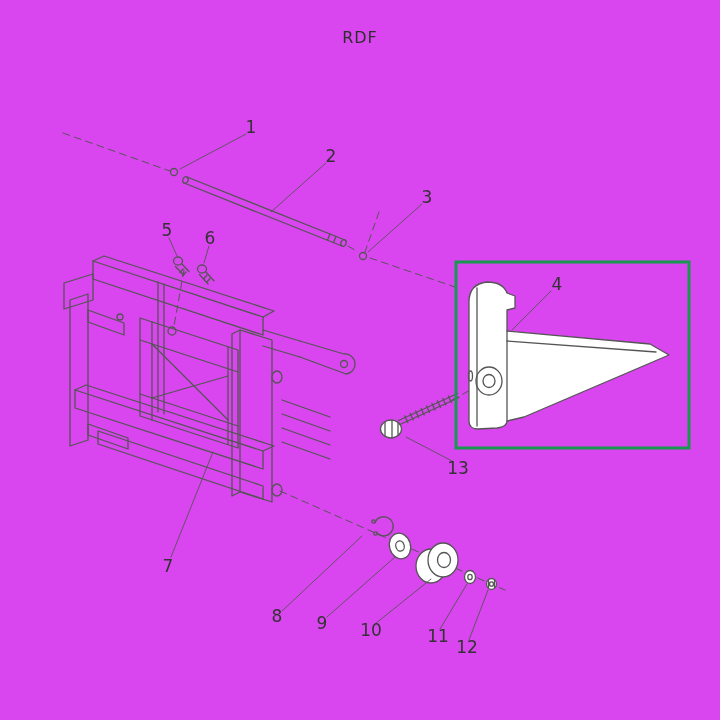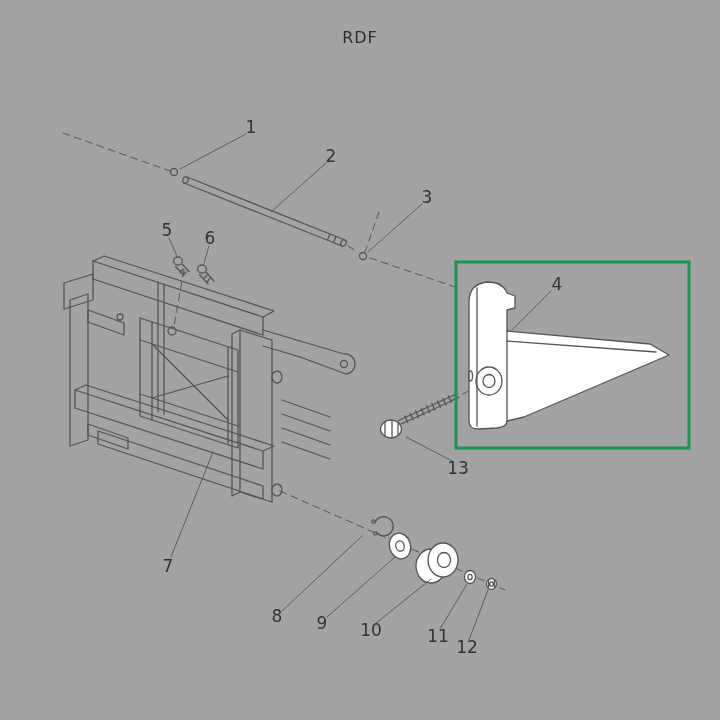--- a/index.html
+++ b/index.html
@@ -1,19 +1,19 @@
 <!DOCTYPE html>
 <html><head>
 <meta charset="utf-8">
 <style>
   html,body{margin:0;padding:0;background:#ffffff;}
   .canvas{
     position:relative;
     width:720px;height:720px;
-    background:#a3a3a3;
+    background:#d946ef;
     font-family:"DejaVu Sans", sans-serif;
     overflow:hidden;
   }
   .title{
     position:absolute;
     top:28px;left:0;width:100%;
     text-align:center;
     font-size:16px;
     letter-spacing:1px;
     color:#2e2e2e;

